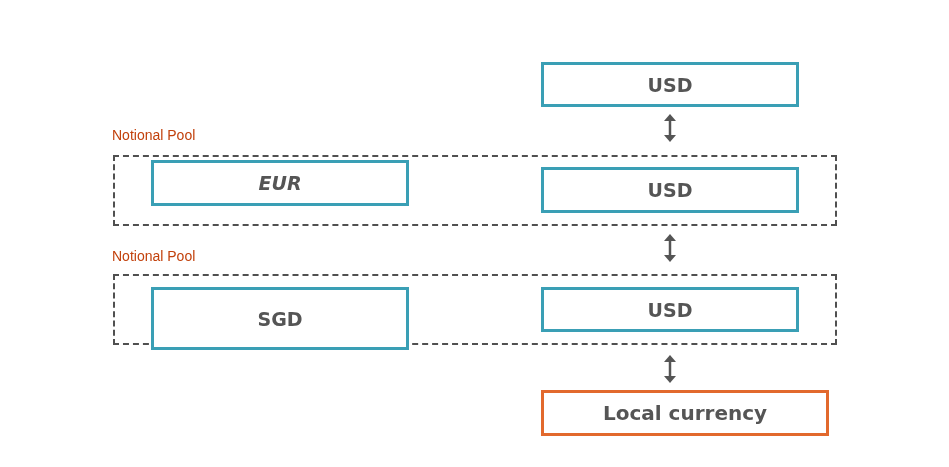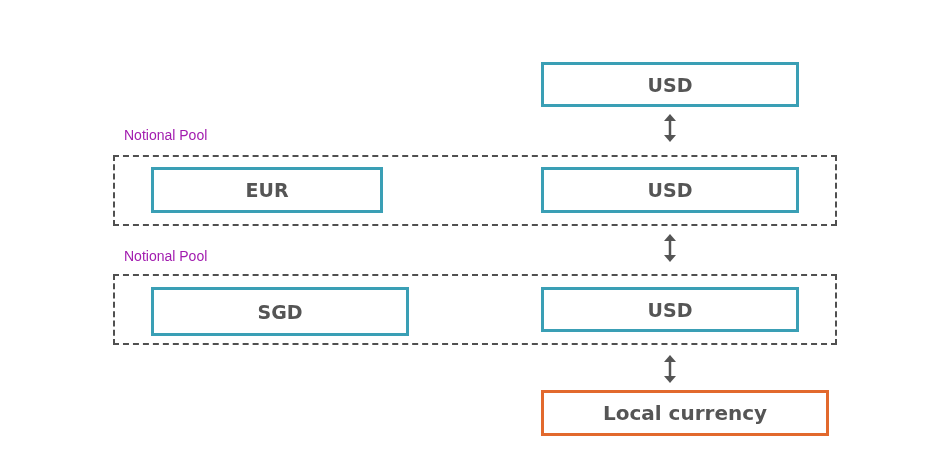--- a/index.html
+++ b/index.html
@@ -4,56 +4,56 @@
   <style>
     html, body { margin: 0; padding: 0; background: #ffffff; }
     body { width: 949px; height: 467px; position: relative; overflow: hidden;
            font-family: "DejaVu Sans", "Liberation Sans", sans-serif; }
     .box { position: absolute; box-sizing: border-box; border: 3px solid #3a9fb5;
            background: #fff; display: flex; align-items: center; justify-content: center;
            color: #555555; font-size: 19px; font-weight: bold; }
     .box.orange { border-color: #e2692d; font-weight: normal; font-size: 20px; color:#555; }
     .box.orange span { font-weight: 600; }
     .pool { position: absolute; box-sizing: border-box; border: 2px dashed #505050; }
-    .pool-label { position: absolute; font-size: 14px; color: #a21caf; font-family: "Liberation Sans", sans-serif; margin-left: 12px; }
+    .pool-label { position: absolute; font-size: 14px; color: #c2410c; font-family: "Liberation Sans", sans-serif; }
     .arrow { position: absolute; width: 14px; height: 30px; }
   </style>
 </head>
 <body>
 
 <div>
 
   <div class="box" style="left:541px; top:62px; width:258px; height:45px;">
     <span>USD</span>
   </div>
 
   <svg class="arrow" style="left:663px; top:113px;" viewBox="0 0 14 30">
     <line x1="7" y1="4" x2="7" y2="26" stroke="#555" stroke-width="2.5"></line>
     <polygon points="1,8 7,1 13,8" fill="#555"></polygon>
     <polygon points="1,22 7,29 13,22" fill="#555"></polygon>
   </svg>
 
   <div class="pool-label" style="left:112px; top:127px;">Notional Pool</div>
   <div class="pool" style="left:113px; top:155px; width:724px; height:71px;"></div>
-  <div class="box" style="left:151px; top:167px; width:232px; height:46px;">
+  <div class="box" style="left:151px; top:160px; width:258px; height:46px;font-style:italic;">
     <span>EUR</span>
   </div>
   <div class="box" style="left:541px; top:167px; width:258px; height:46px;">
     <span>USD</span>
   </div>
 
   <svg class="arrow" style="left:663px; top:233px;" viewBox="0 0 14 30">
     <line x1="7" y1="4" x2="7" y2="26" stroke="#555" stroke-width="2.5"></line>
     <polygon points="1,8 7,1 13,8" fill="#555"></polygon>
     <polygon points="1,22 7,29 13,22" fill="#555"></polygon>
   </svg>
 
   <div class="pool-label" style="left:112px; top:248px;">Notional Pool</div>
   <div class="pool" style="left:113px; top:274px; width:724px; height:71px;"></div>
-  <div class="box" style="left:151px; top:287px; width:258px; height:49px;">
+  <div class="box" style="left:151px; top:287px; width:258px; height:63px;">
     <span>SGD</span>
   </div>
   <div class="box" style="left:541px; top:287px; width:258px; height:45px;">
     <span>USD</span>
   </div>
 
   <svg class="arrow" style="left:663px; top:354px;" viewBox="0 0 14 30">
     <line x1="7" y1="4" x2="7" y2="26" stroke="#555" stroke-width="2.5"></line>
     <polygon points="1,8 7,1 13,8" fill="#555"></polygon>
     <polygon points="1,22 7,29 13,22" fill="#555"></polygon>

